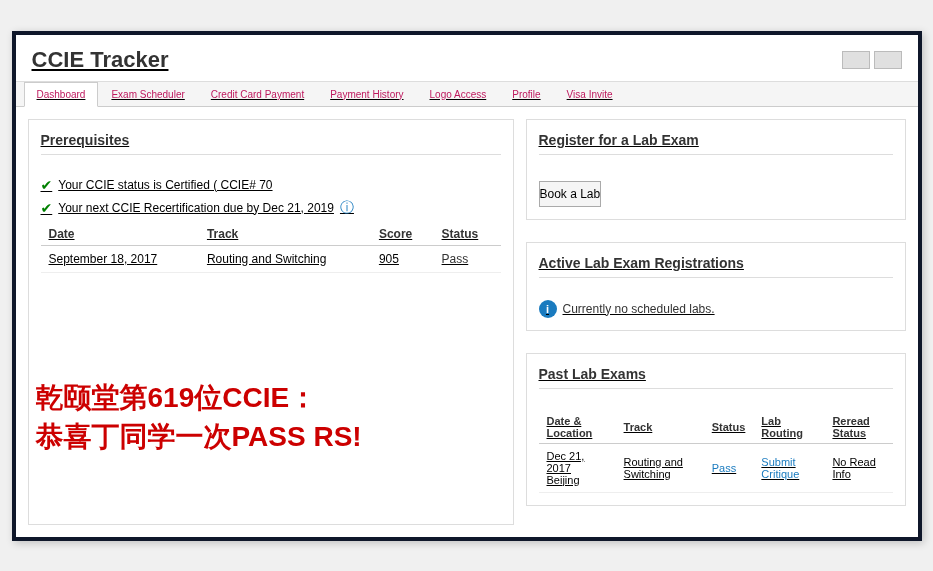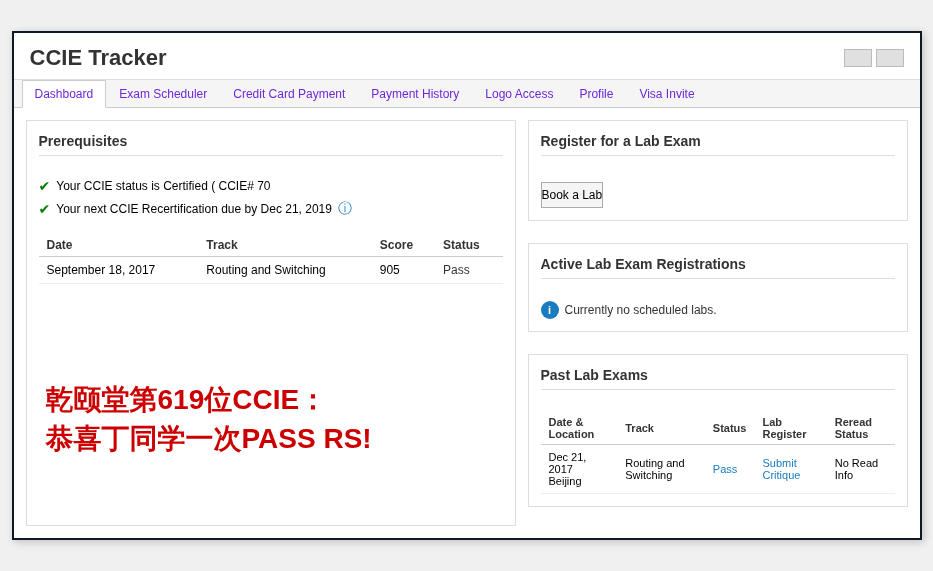--- a/index.html
+++ b/index.html
@@ -9,22 +9,23 @@
       background: #f0f0f0;
       display: flex;
       justify-content: center;
       align-items: center;
       min-height: 571px;
       width: 933px;
     }
     .window {
       width: 910px;
       background: white;
-      border: 2px solid #0f172a;
+      border: 4px solid #0f172a;
       box-shadow: 2px 2px 8px rgba(0,0,0,0.2);
+      text-decoration: underline;
     }
     .title-bar {
       background: white;
       padding: 12px 16px 8px 16px;
       border-bottom: 1px solid #ddd;
       display: flex;
       align-items: center;
       justify-content: space-between;
     }
     .title-bar-title {
@@ -47,22 +48,22 @@
       display: flex;
       background: #f5f5f5;
       border-bottom: 1px solid #ccc;
       padding: 0 8px;
     }
     .tab {
       padding: 6px 12px;
       border: 1px solid transparent;
       border-bottom: none;
       cursor: pointer;
-      font-size: 12px;
-      color: #6d28d9;
+      font-size: 10px;
+      color: #be185d;
       white-space: nowrap;
       background: transparent;
     }
     .tab.active {
       background: white;
       border-color: #ccc;
       border-bottom: 1px solid white;
       margin-bottom: -1px;
       z-index: 1;
       position: relative;
@@ -104,21 +105,20 @@
       font-size: 14px;
     }
     .info-icon {
       color: #1a7bbf;
       font-size: 14px;
       cursor: pointer;
     }
     .data-table {
       width: 100%;
       border-collapse: collapse;
-      margin-top: 10px;
       font-size: 12px;
     }
     .data-table th {
       text-align: left;
       padding: 4px 8px;
       border-bottom: 1px solid #ccc;
       color: #333;
       font-weight: bold;
     }
     .data-table td {
@@ -179,21 +179,21 @@
       font-size: 11px;
     }
     .link-text {
       color: #1a7bbf;
       cursor: pointer;
       text-decoration: none;
     }
     .ccie-announcement {
       position: absolute;
       bottom: 80px;
-      left: 32px;
+      left: 20px;
       color: #cc0000;
       font-size: 28px;
       font-weight: 900;
       line-height: 1.4;
       pointer-events: none;
       z-index: 20;
     }
     .relative-wrapper {
       position: relative;
     }
@@ -279,21 +279,21 @@
       </div>
 
       <div class="past-labs-panel">
         <div class="panel-title">Past Lab Exams</div>
         <table class="data-table">
           <thead>
             <tr>
               <th>Date &amp; Location</th>
               <th>Track</th>
               <th>Status</th>
-              <th>Lab Register</th>
+              <th>Lab Routing</th>
               <th>Reread Status</th>
             </tr>
           </thead>
           <tbody>
             <tr>
               <td>
                 <span>Dec 21, 2017</span><br>
                 <span>Beijing</span>
               </td>
               <td>Routing and Switching</td>

